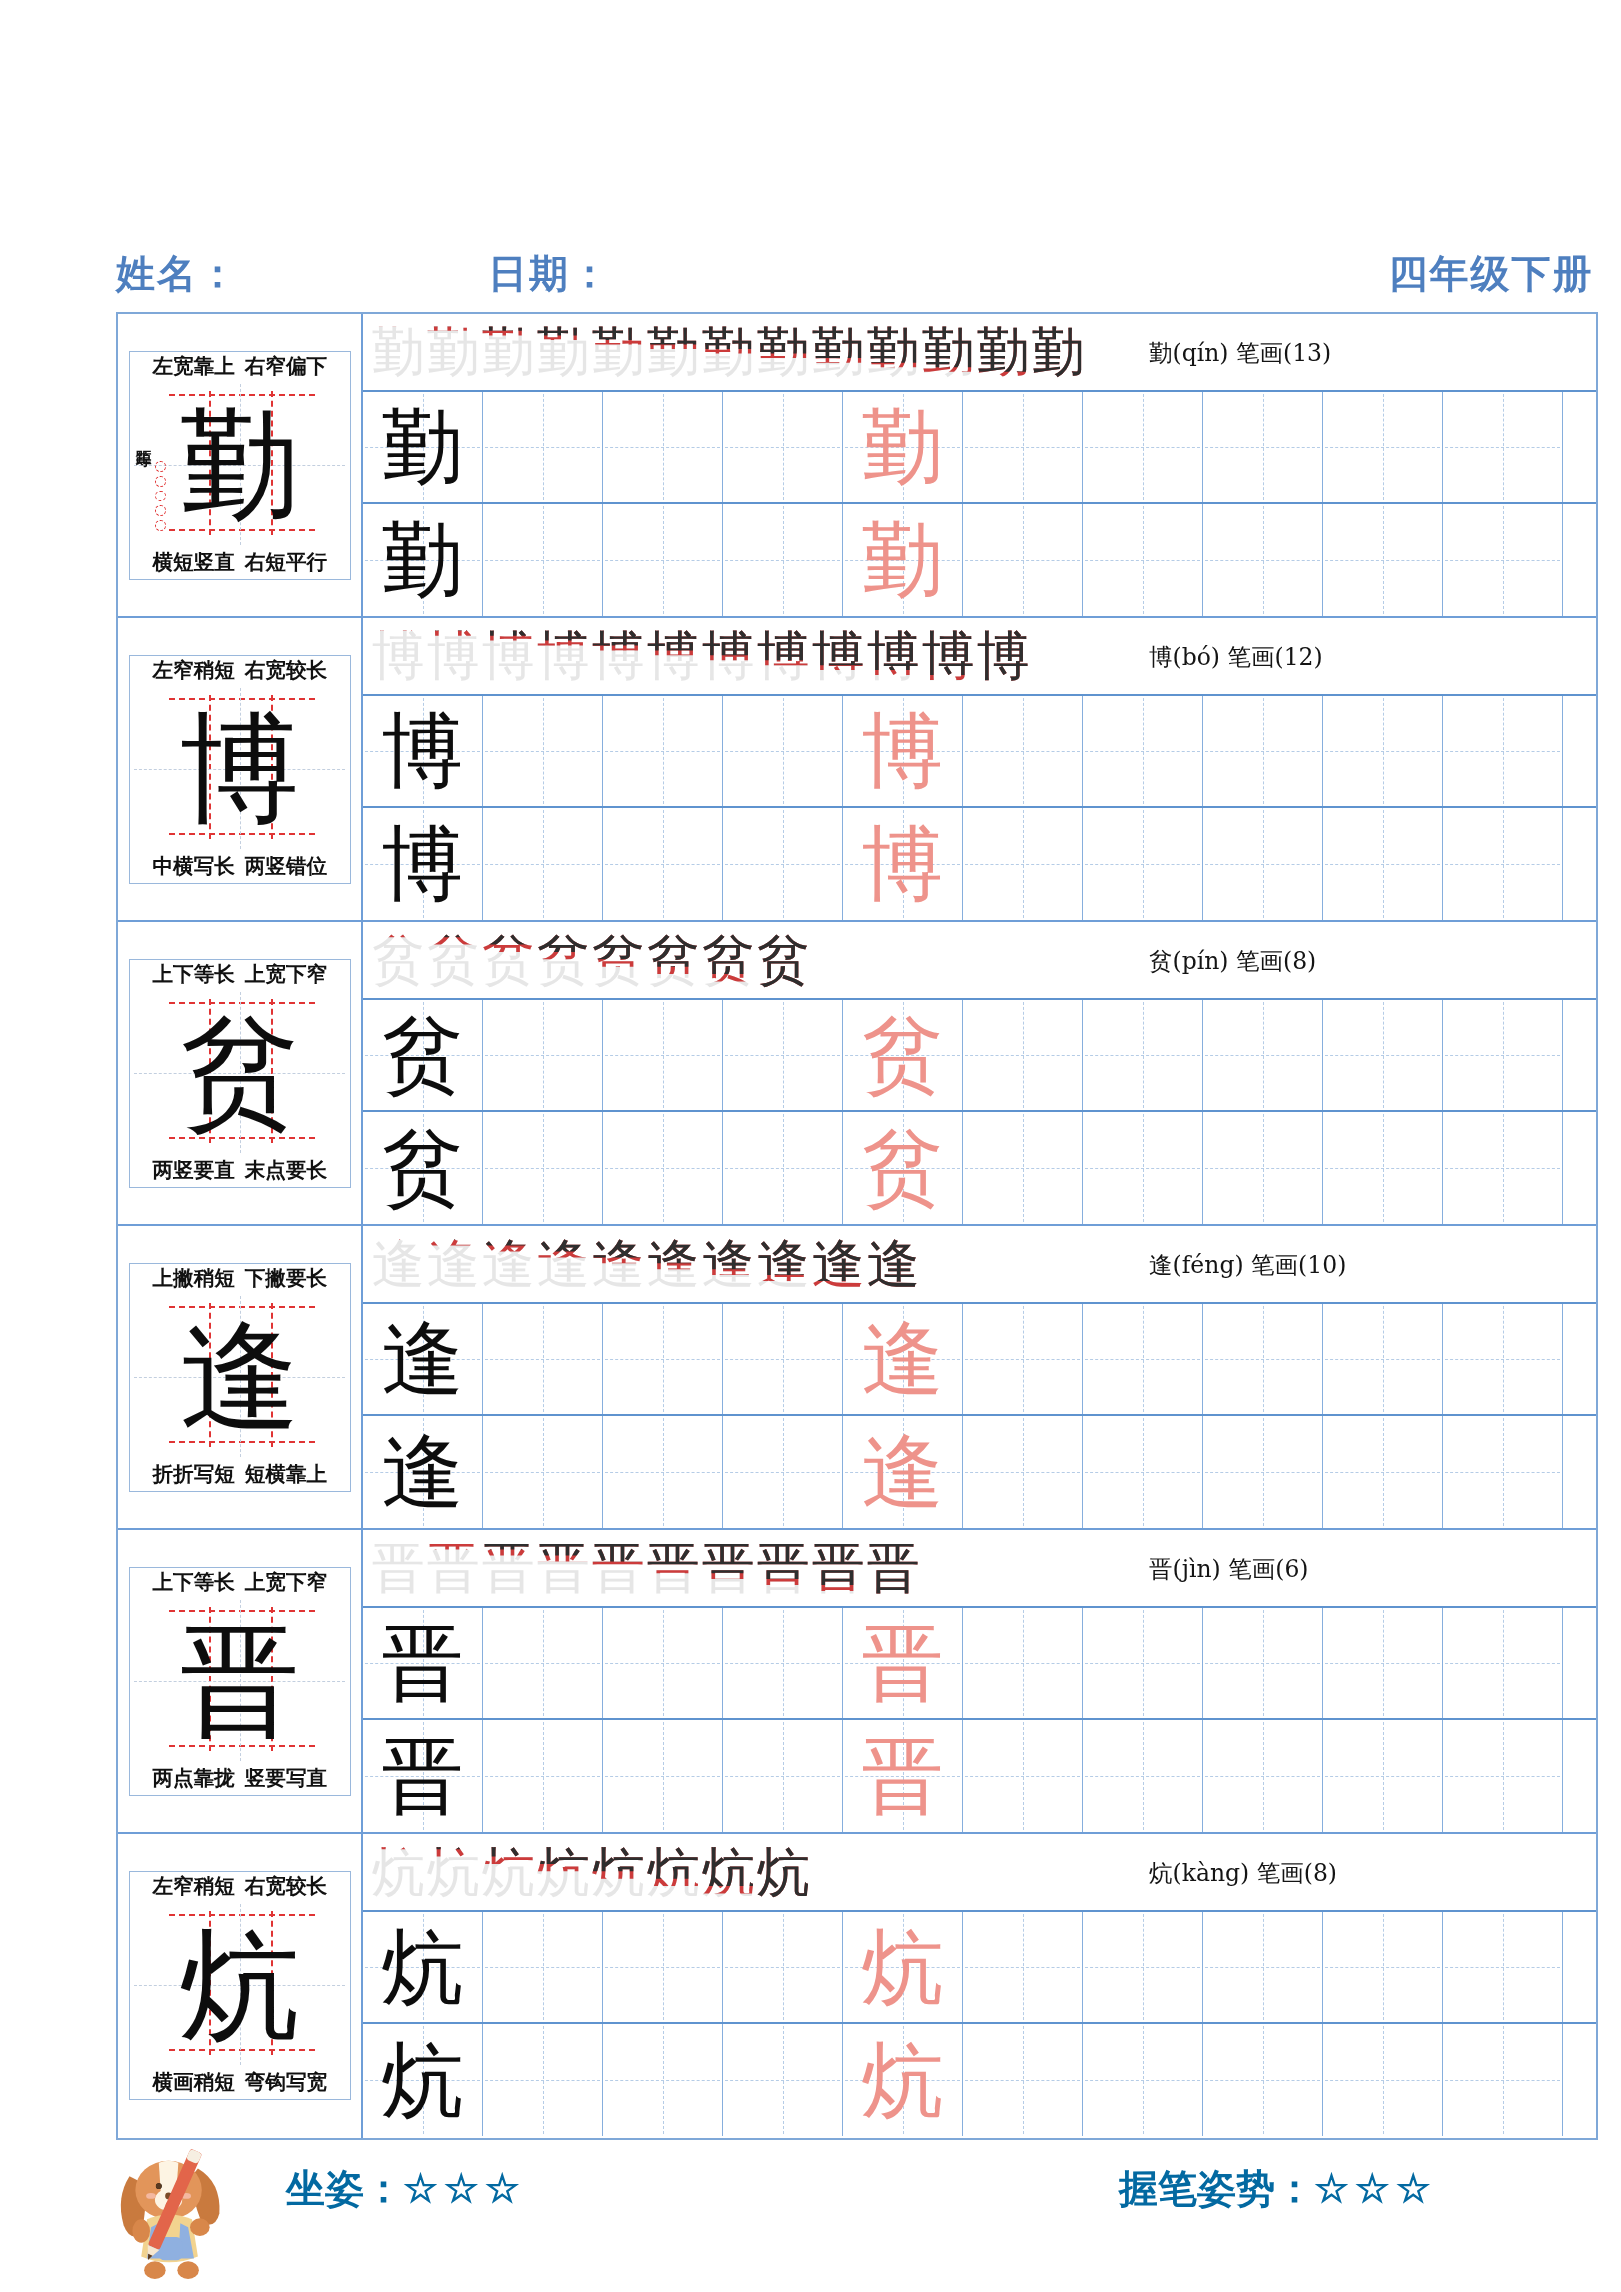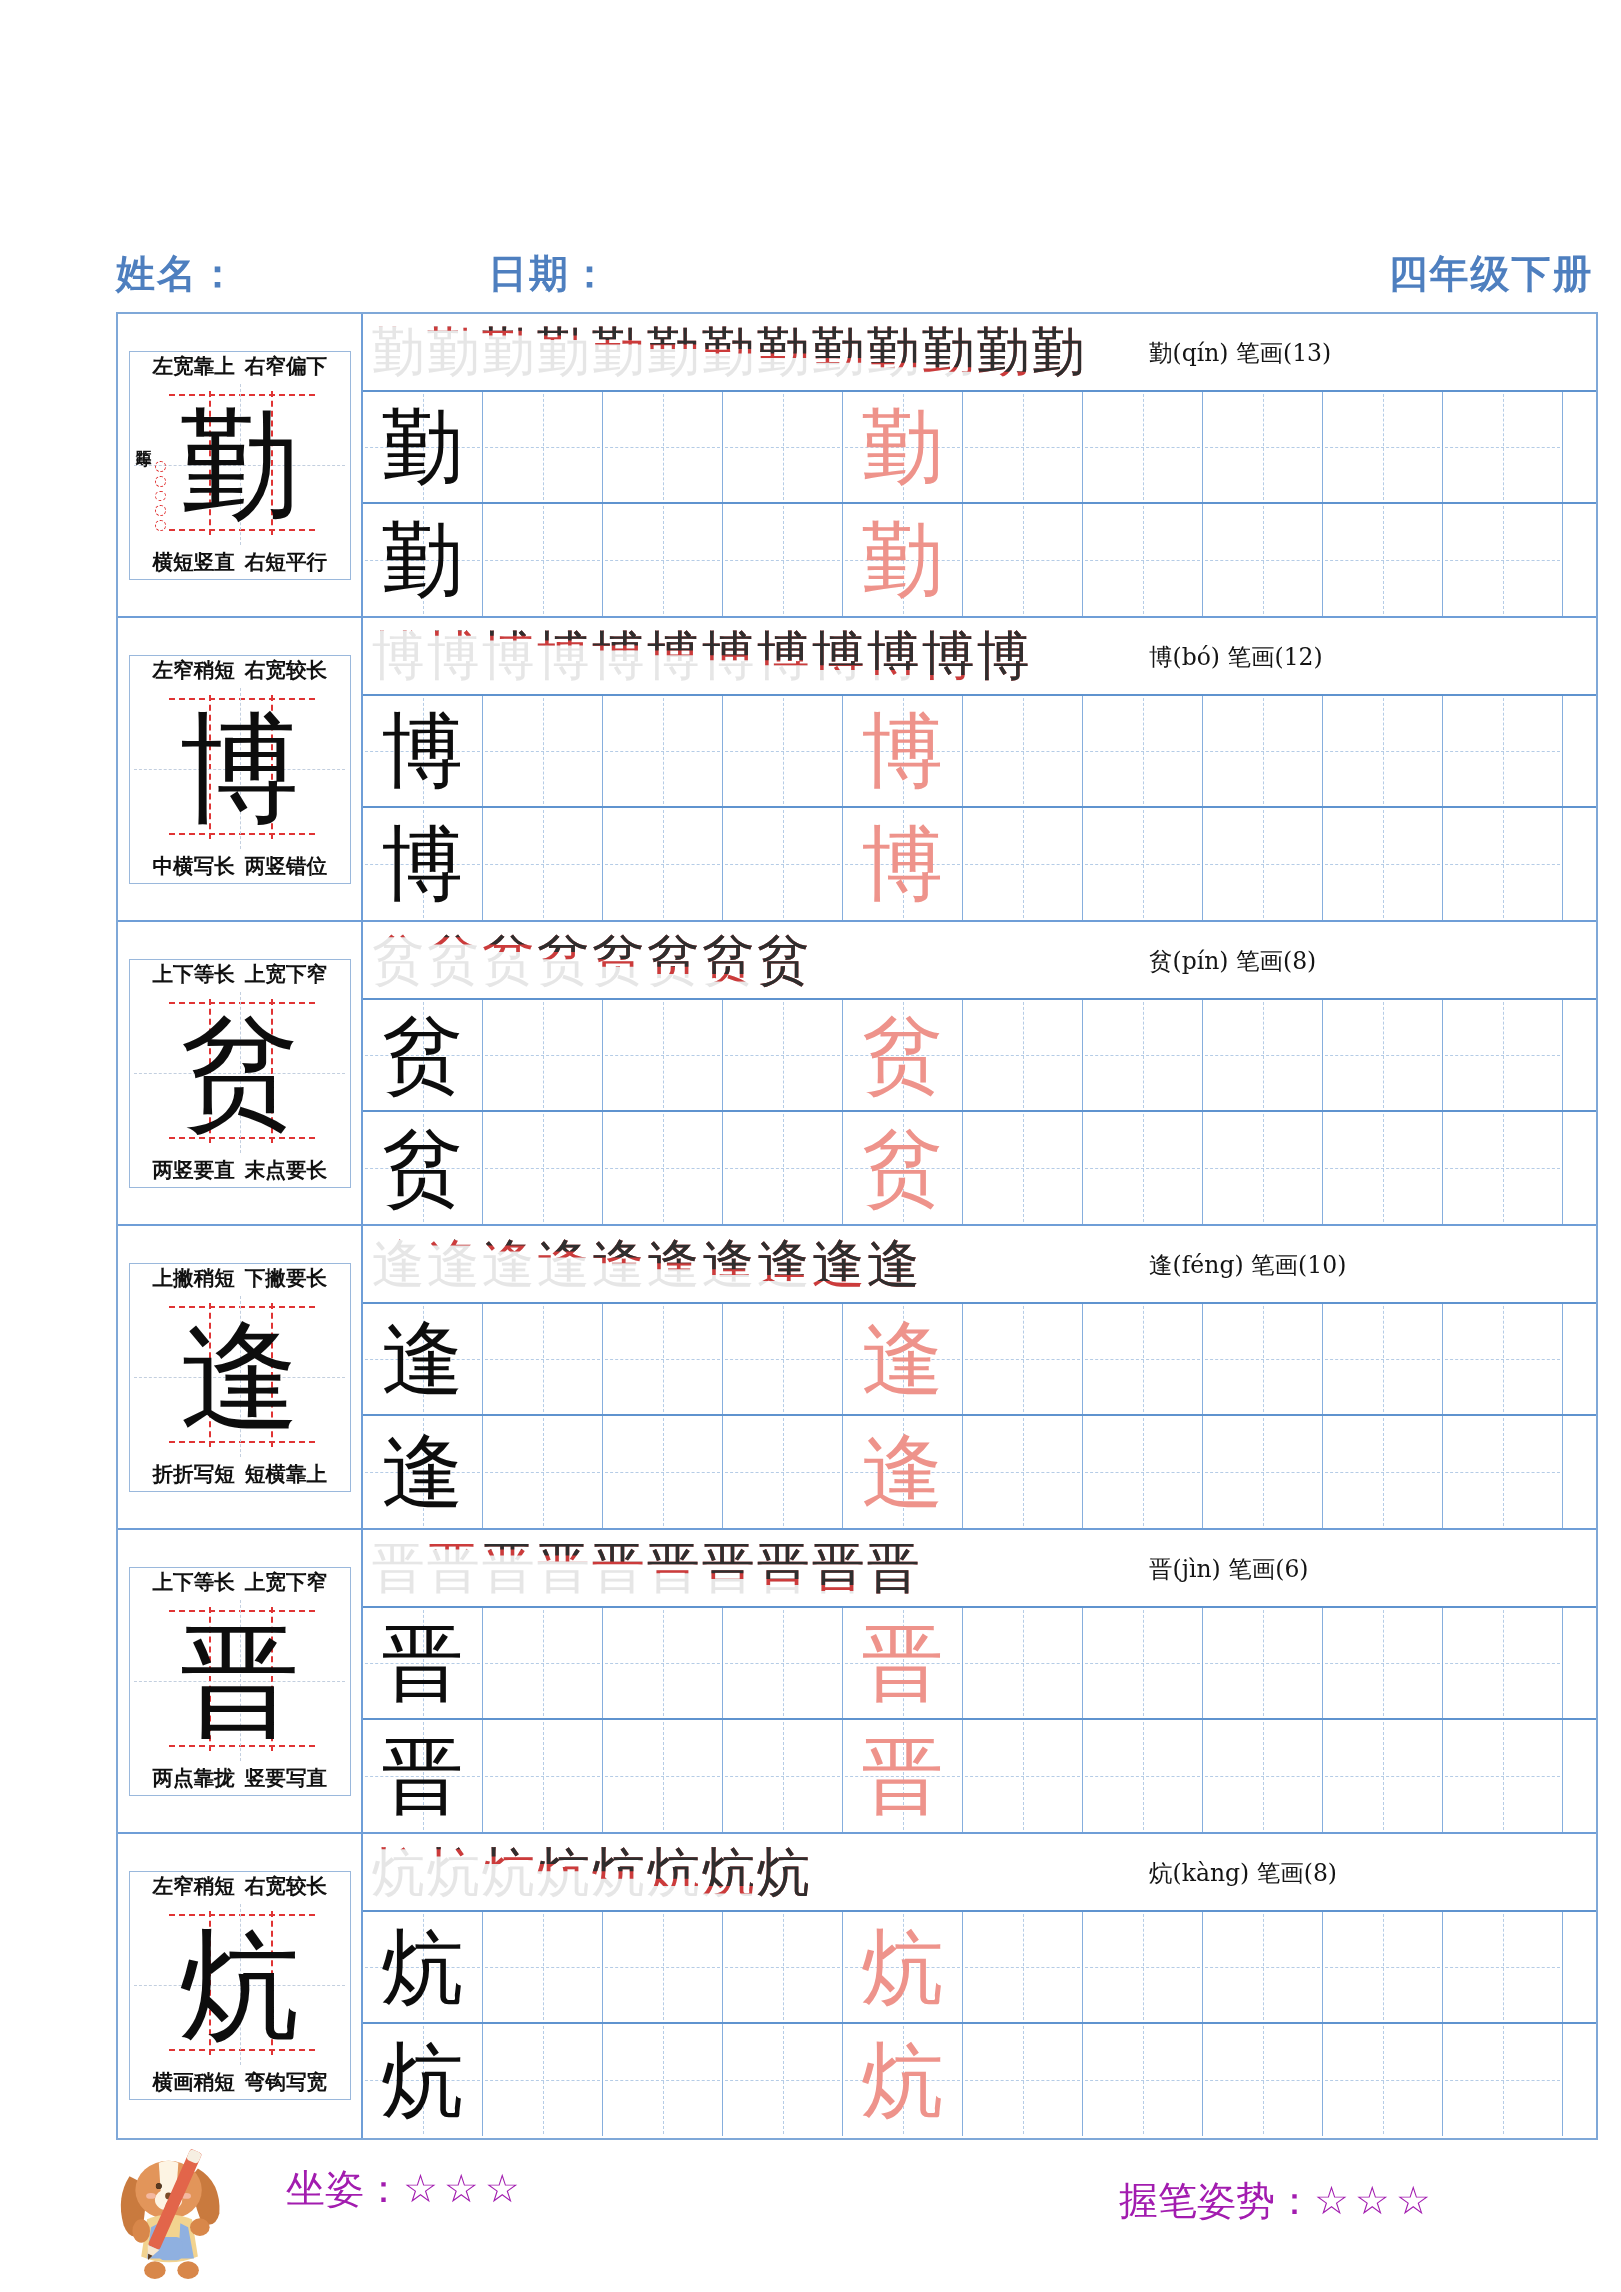--- a/index.html
+++ b/index.html
@@ -69,23 +69,23 @@
   .cell { position:relative; width:120px; flex:0 0 120px; border-right:1px solid #86aedd;
           display:flex; align-items:center; justify-content:center; }
   .cell:first-child { border-left:none; }
   .cell::before { content:''; position:absolute; left:50%; top:2px; bottom:2px; border-left:1px dashed #b5cce6; }
   .cell::after  { content:''; position:absolute; top:50%; left:2px; right:2px; border-top:1px dashed #b5cce6; }
   .cell .pc { position:relative; z-index:2; font-size:82px; line-height:1; }
   .pc.black { color:#0d0d0d; }
   .pc.trace { color:#ee938b; }
 
   
-  .rating { position:absolute; top:2162px; font-size:39px; font-weight:400; color:#a21caf; white-space:nowrap; }
+  .rating { position:absolute; top:2162px; font-size:39px; font-weight:700; color:#0369a1; white-space:nowrap; }
   .rating .stars { letter-spacing:5.9px; }
-  .r0 { left:286px; } .r1 { left:649px; } .r2 { left:1119px;margin-top:12px; }
+  .r0 { left:286px; } .r1 { left:649px; } .r2 { left:1119px; }
   .page-number { position:absolute; left:0; width:100%; top:2223px; text-align:center;
                  font-size:43px; color:#1a1a1a; }
   .mascot { position:absolute; left:108px; top:2139px; }
 </style>
 </head>
 <body>
 
 <div class="page">
 
   <div class="top-header">

